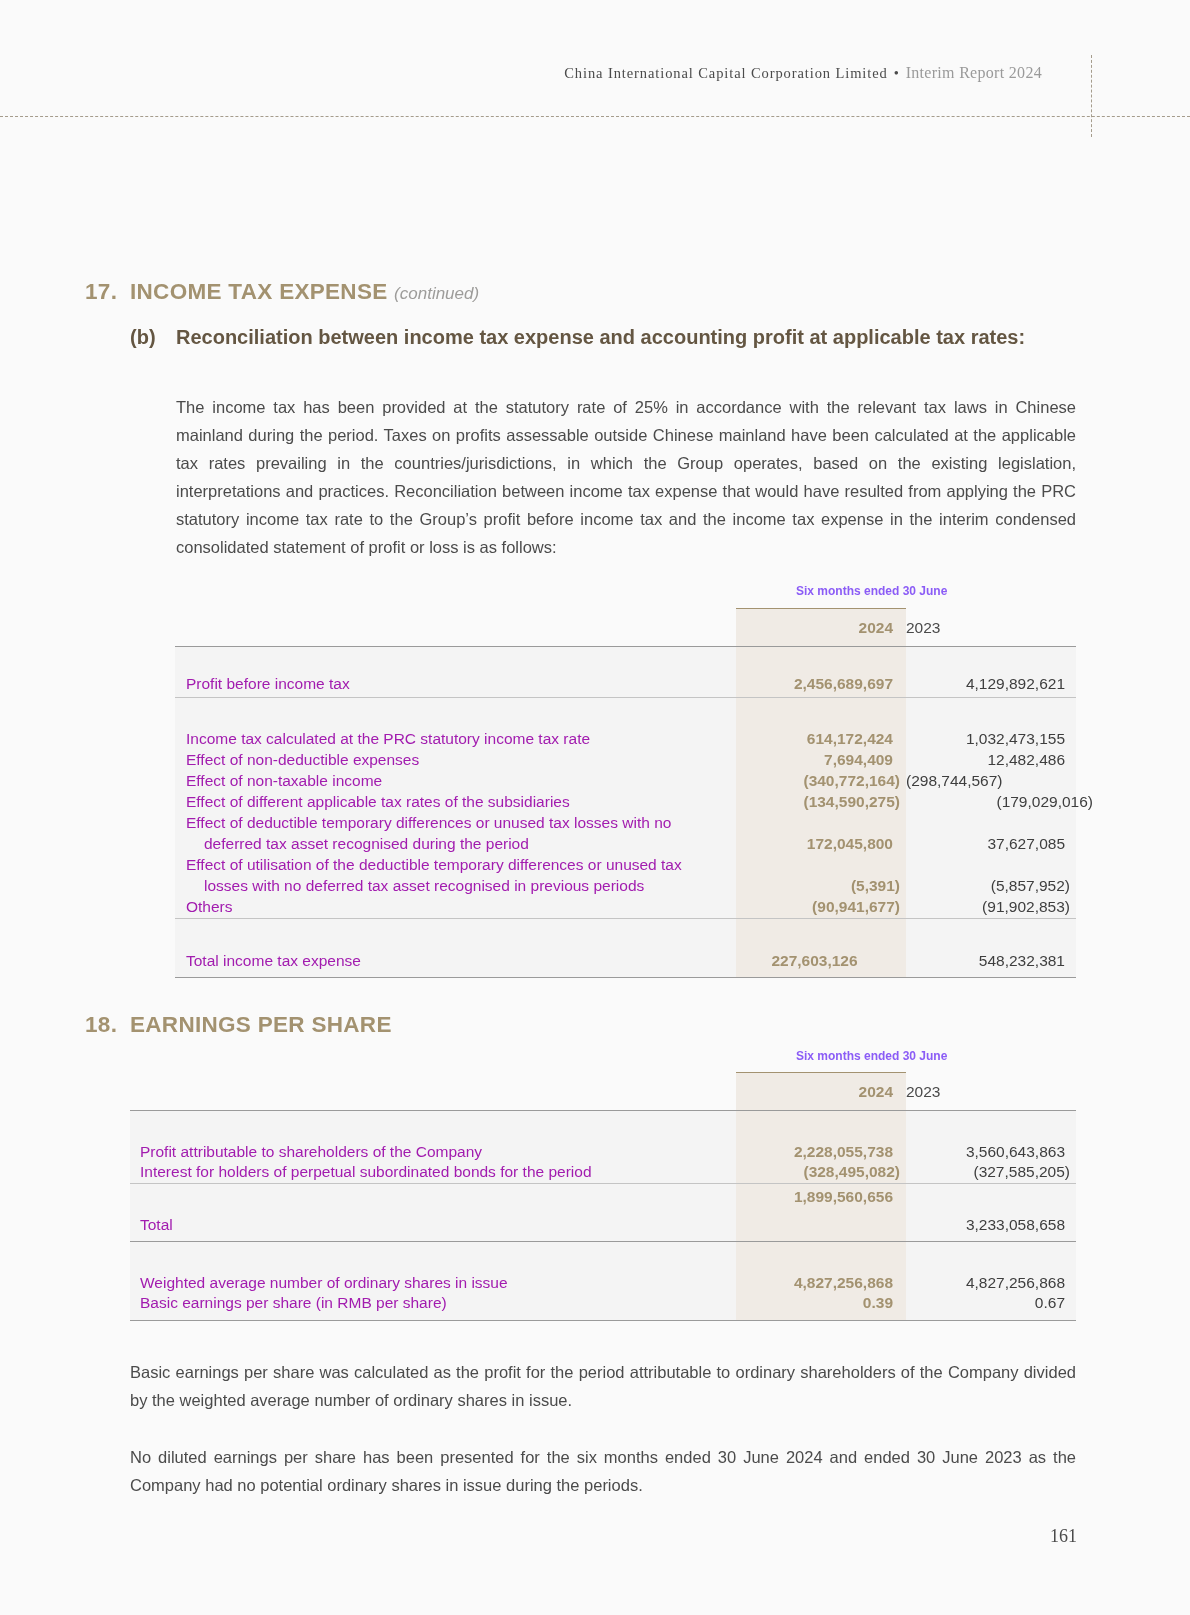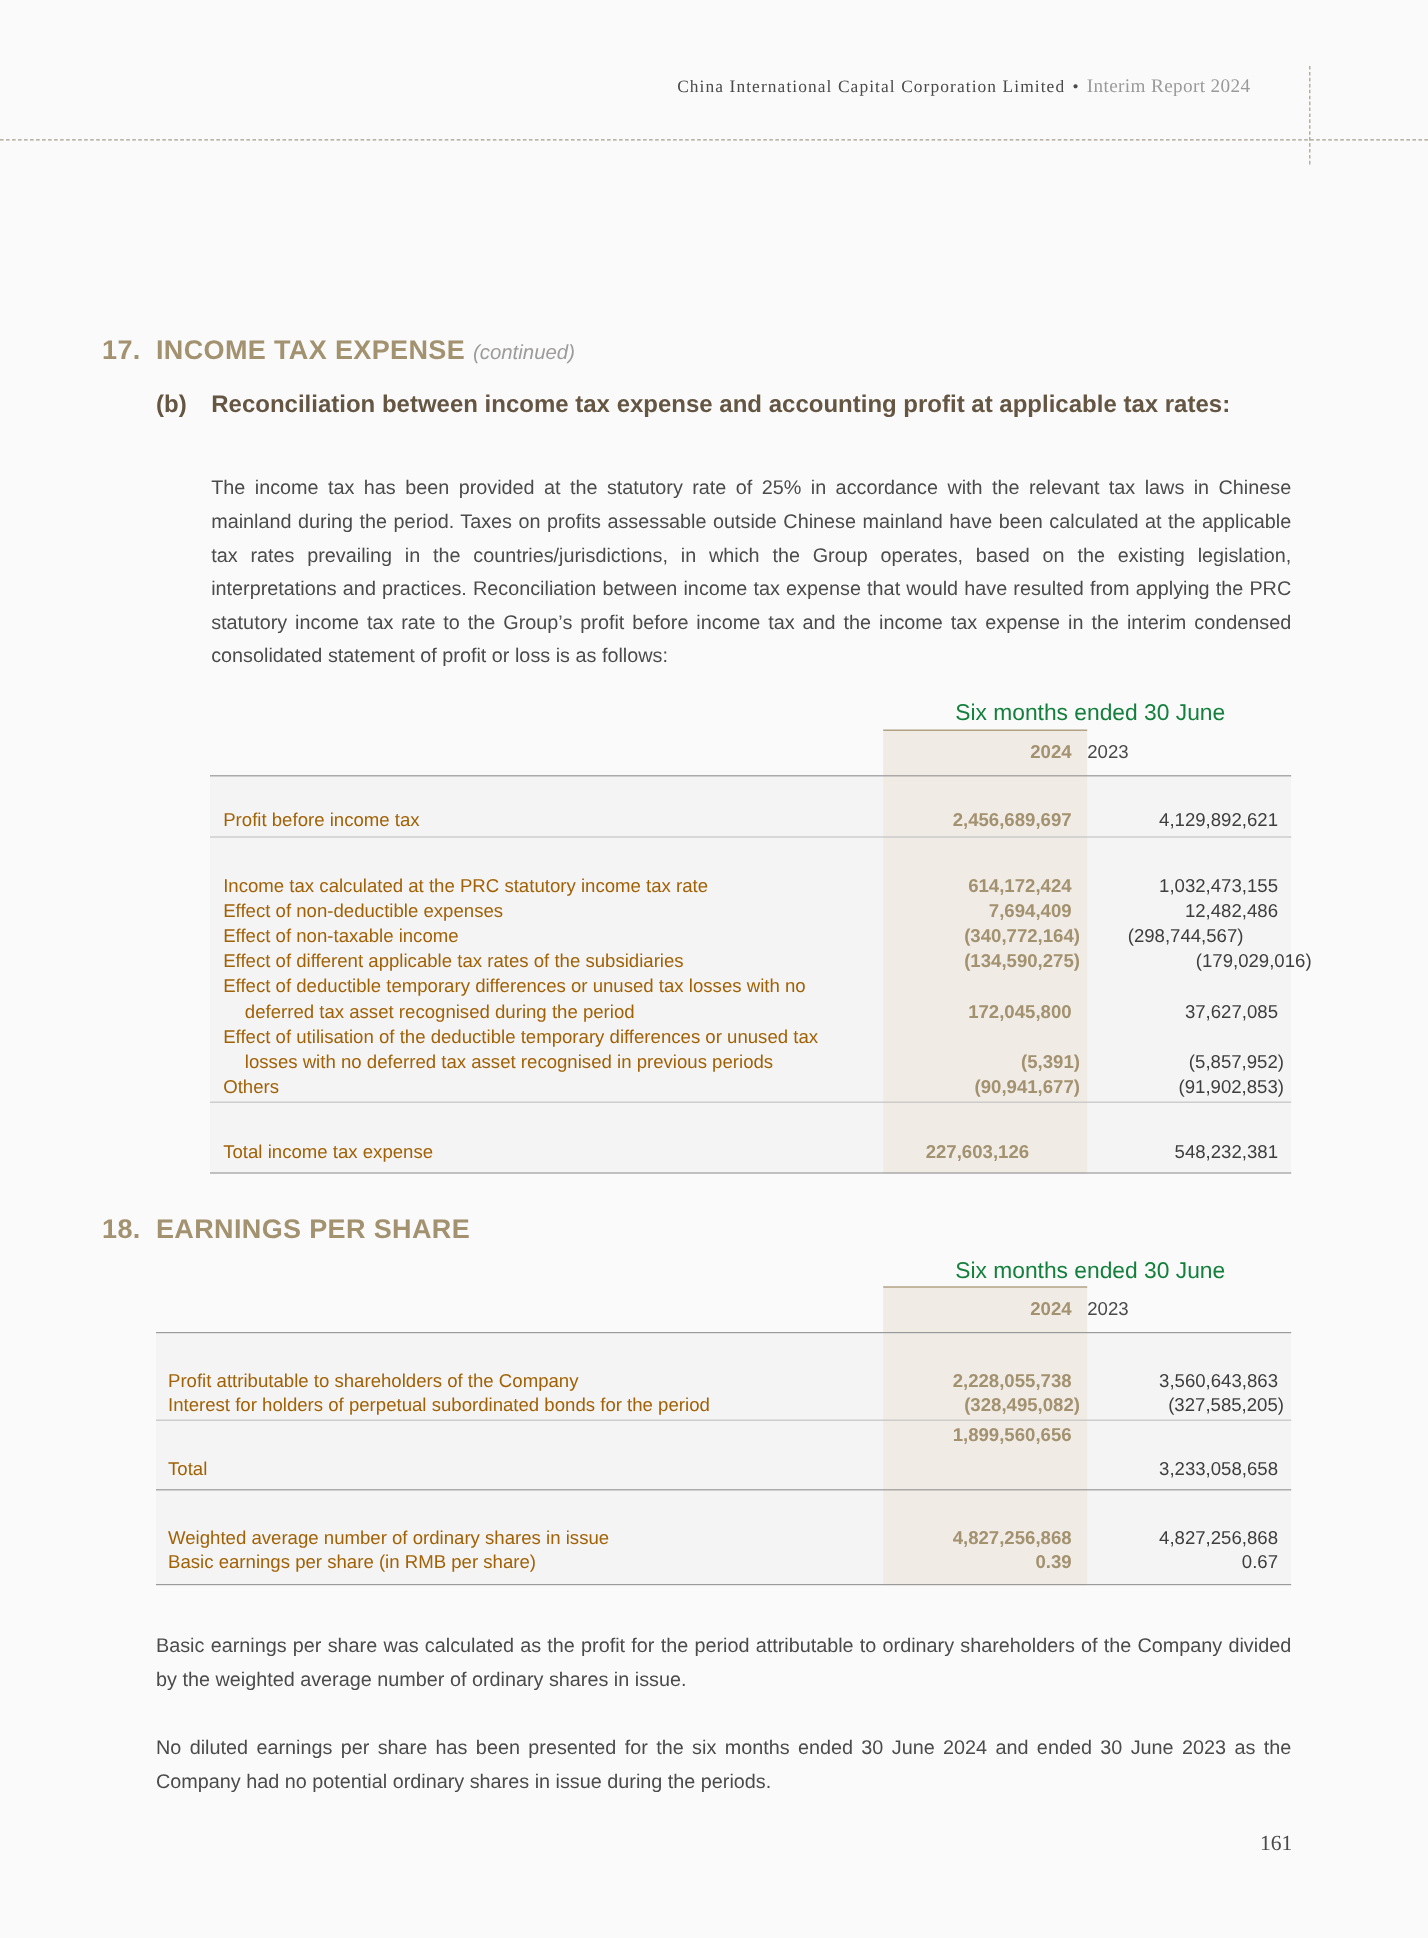--- a/index.html
+++ b/index.html
@@ -42,25 +42,25 @@
   }
   
   .tbl { position:absolute; }
   .tbl .shade {
     position:absolute; background:#f0ebe5; border-top:1.3px solid #a39270;
   }
   .tbl .rowbg { position:absolute; background:#f4f4f4; }
   .tbl .rule { position:absolute; height:0; border-top:1.2px solid #9a9a9a; }
   .tbl .rule.light { border-top-color:#c4c4c4; }
   .tbl .period {
-    position:absolute; font-weight:normal; font-size:19px; color:#15803d; white-space:nowrap;
+    position:absolute; font-weight:bold; font-size:12px; color:#8b5cf6; white-space:nowrap;
   }
   .tbl .yh24 { position:absolute; font-weight:bold; font-size:15.5px; color:#a39270; text-align:right; }
   .tbl .yh23 { position:absolute; font-size:15.5px; color:#4a4a4a; text-align:left; }
-  .tbl .lab { position:absolute; font-size:15.5px; color:#a16207; white-space:nowrap; line-height:21px; }
+  .tbl .lab { position:absolute; font-size:15.5px; color:#a21caf; white-space:nowrap; line-height:21px; }
   .tbl .v24 { position:absolute; font-weight:bold; font-size:15.5px; color:#a39270; white-space:nowrap; line-height:21px; }
   .tbl .v23 { position:absolute; font-size:15.5px; color:#3e3e3e; white-space:nowrap; line-height:21px; }
   .pgno {
     position:absolute; right:113px; top:1526px; font-family:"Liberation Serif", serif;
     font-size:18px; color:#4a4a4a;
   }
 </style>
 </head>
 <body>
 
@@ -99,21 +99,21 @@
   <div class="lab" style="left:186px; top:728px;">Income tax calculated at the PRC statutory income tax rate</div>
   <div class="v24" style="left:736px; top:728px; width:157px; text-align:right;">614,172,424</div>
   <div class="v23" style="left:906px; top:728px; width:159px; text-align:right;">1,032,473,155</div>
 
   <div class="lab" style="left:186px; top:749px;">Effect of non-deductible expenses</div>
   <div class="v24" style="left:736px; top:749px; width:157px; text-align:right;">7,694,409</div>
   <div class="v23" style="left:906px; top:749px; width:159px; text-align:right;">12,482,486</div>
 
   <div class="lab" style="left:186px; top:770px;">Effect of non-taxable income</div>
   <div class="v24" style="left:736px; top:770px; width:164px; text-align:right;">(340,772,164)</div>
-  <div class="v23" style="left:906px; top:770px; width:164px; text-align:center;">(298,744,567)</div>
+  <div class="v23" style="left:906px; top:770px; width:164px; text-align:left;">(298,744,567)</div>
 
   <div class="lab" style="left:186px; top:791px;">Effect of different applicable tax rates of the subsidiaries</div>
   <div class="v24" style="left:736px; top:791px; width:164px; text-align:right;">(134,590,275)</div>
   <div class="v23" style="left:906px; top:791px; width:164px; text-align:right;margin-left:23px;">(179,029,016)</div>
 
   <div class="lab" style="left:186px; top:812px;">Effect of deductible temporary differences or unused tax losses with no</div>
   <div class="lab" style="left:204px; top:833px;">deferred tax asset recognised during the period</div>
   <div class="v24" style="left:736px; top:833px; width:157px; text-align:right;">172,045,800</div>
   <div class="v23" style="left:906px; top:833px; width:159px; text-align:right;">37,627,085</div>
 

